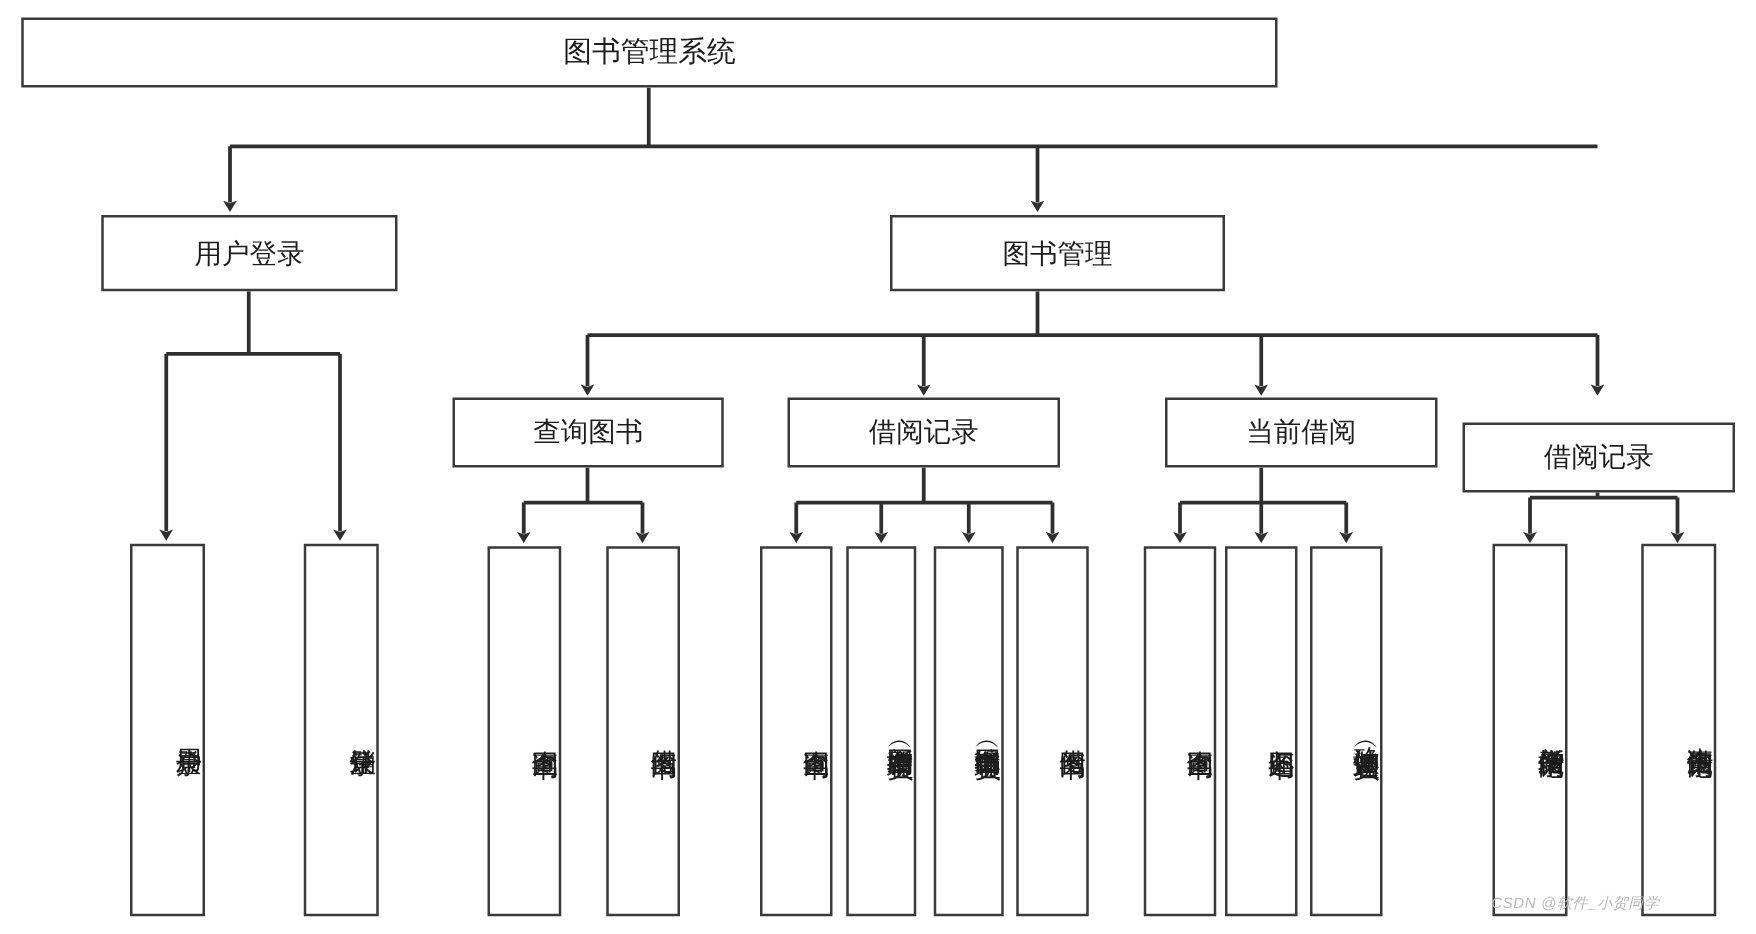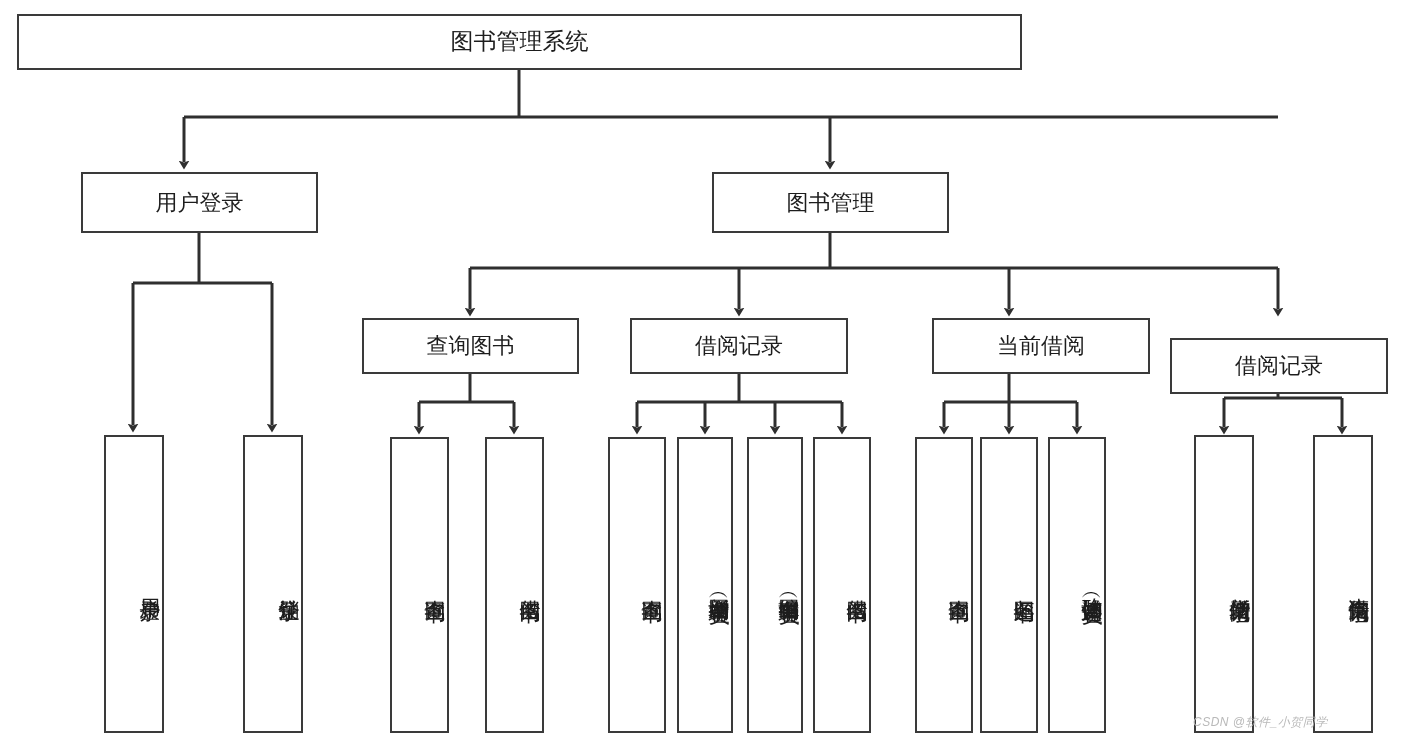--- a/index.html
+++ b/index.html
@@ -122,21 +122,21 @@
     </g>
   </svg>
 
   <div class="node root" style="left:17px; top:14px; width:1005px; height:56px;">
     <span class="label">图书管理系统</span>
   </div>
 
   <div class="node horiz" style="left:81px; top:172px; width:237px; height:61px;">
     <span class="label">用户登录</span>
   </div>
-  <div class="node horiz" style="left:712px; top:172px; width:237px; height:61px;text-align:right;">
+  <div class="node horiz" style="left:712px; top:172px; width:268px; height:61px;text-align:right;">
     <span class="label">图书管理</span>
   </div>
 
   <div class="node horiz" style="left:362px; top:318px; width:217px; height:56px;">
     <span class="label">查询图书</span>
   </div>
   <div class="node horiz" style="left:630px; top:318px; width:218px; height:56px;">
     <span class="label">借阅记录</span>
   </div>
   <div class="node horiz" style="left:900px; top:318px; width:218px; height:56px;margin-left:32px;">

